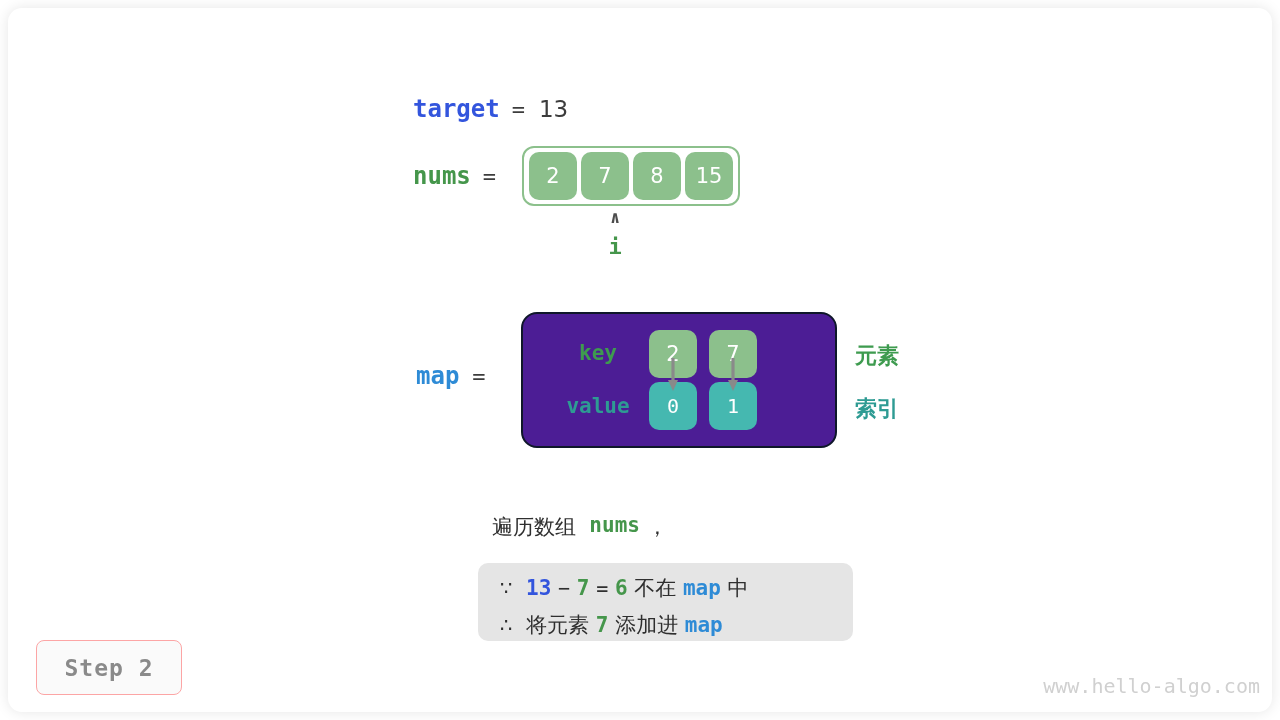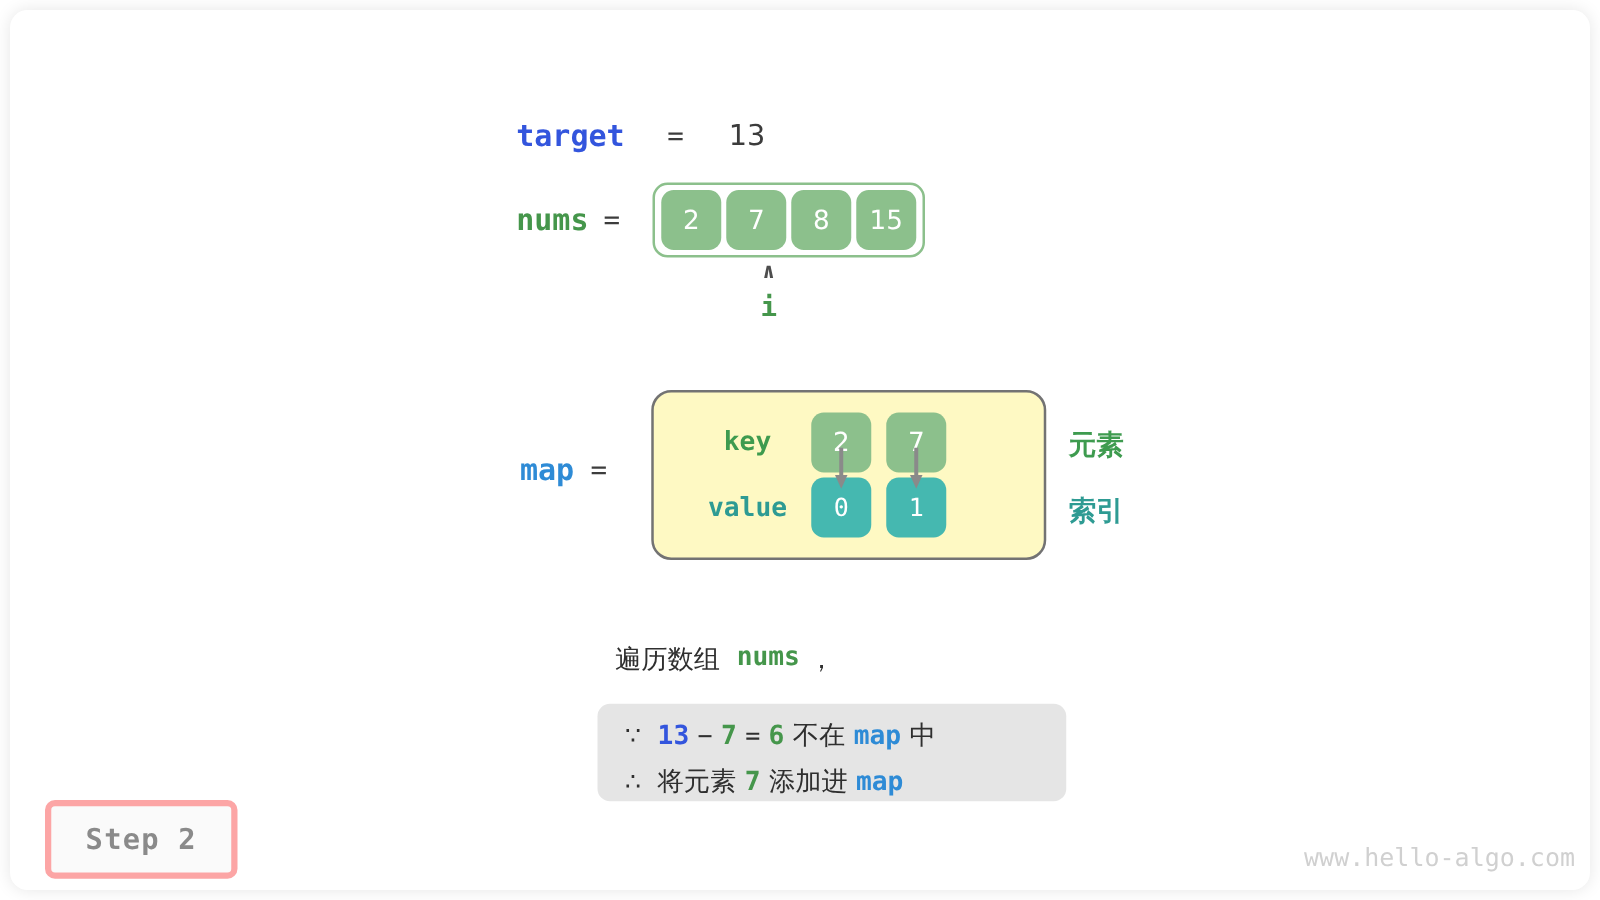--- a/index.html
+++ b/index.html
@@ -40,21 +40,20 @@
 
   
   #target-row {
     position: absolute;
     left: 413px;
     top: 93px;
     height: 32px;
     display: flex;
     align-items: center;
     white-space: pre;
-    gap: 22px;
   }
   #target-name {
     font-family: "DejaVu Sans Mono", monospace;
     font-weight: bold;
     font-size: 24px;
     color: #3355dd;
   }
   #target-eq {
     font-family: "DejaVu Sans Mono", monospace;
     font-size: 22px;
@@ -156,22 +155,22 @@
     color: #3c3c3c;
     margin-left: 13px;
   }
 
   #map-box {
     position: absolute;
     left: 521px;
     top: 312px;
     width: 312px;
     height: 132px;
-    background: #fef9c3;
-    border: 2px solid #737373;
+    background: #4c1d95;
+    border: 2px solid #0f172a;
     border-radius: 16px;
   }
 
   #map-grid {
     position: absolute;
     left: 0;
     top: 0;
     width: 100%;
     height: 100%;
   }
@@ -291,21 +290,21 @@
     font-size: 20px;
   }
 
   
   #step-badge {
     position: absolute;
     left: 36px;
     top: 640px;
     width: 144px;
     height: 53px;
-    border: 5px solid #fca5a5;
+    border: 1px solid #fca5a5;
     border-radius: 8px;
     background: #fafafa;
     display: flex;
     align-items: center;
     justify-content: center;
     font-family: "DejaVu Sans Mono", monospace;
     font-weight: bold;
     font-size: 23px;
     color: #8a8a8a;
     letter-spacing: 1px;

